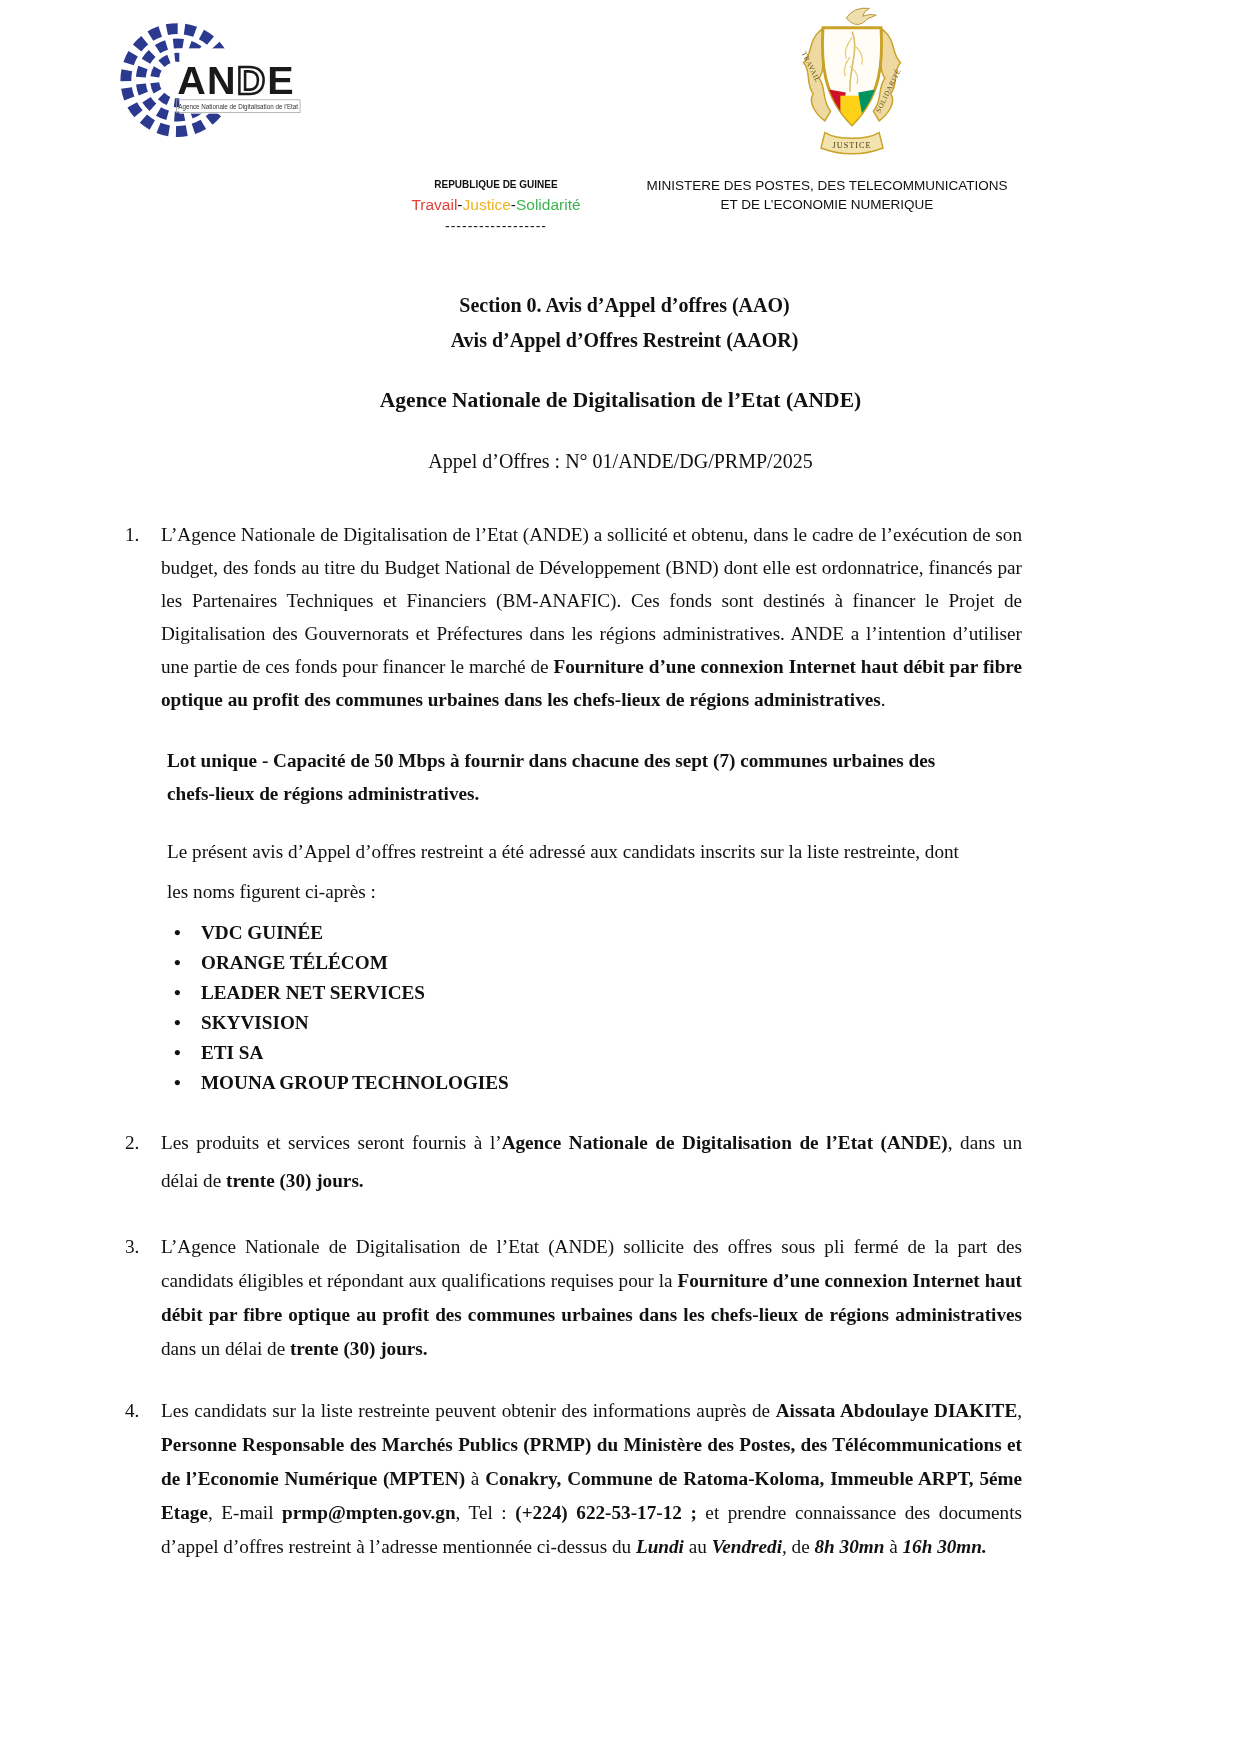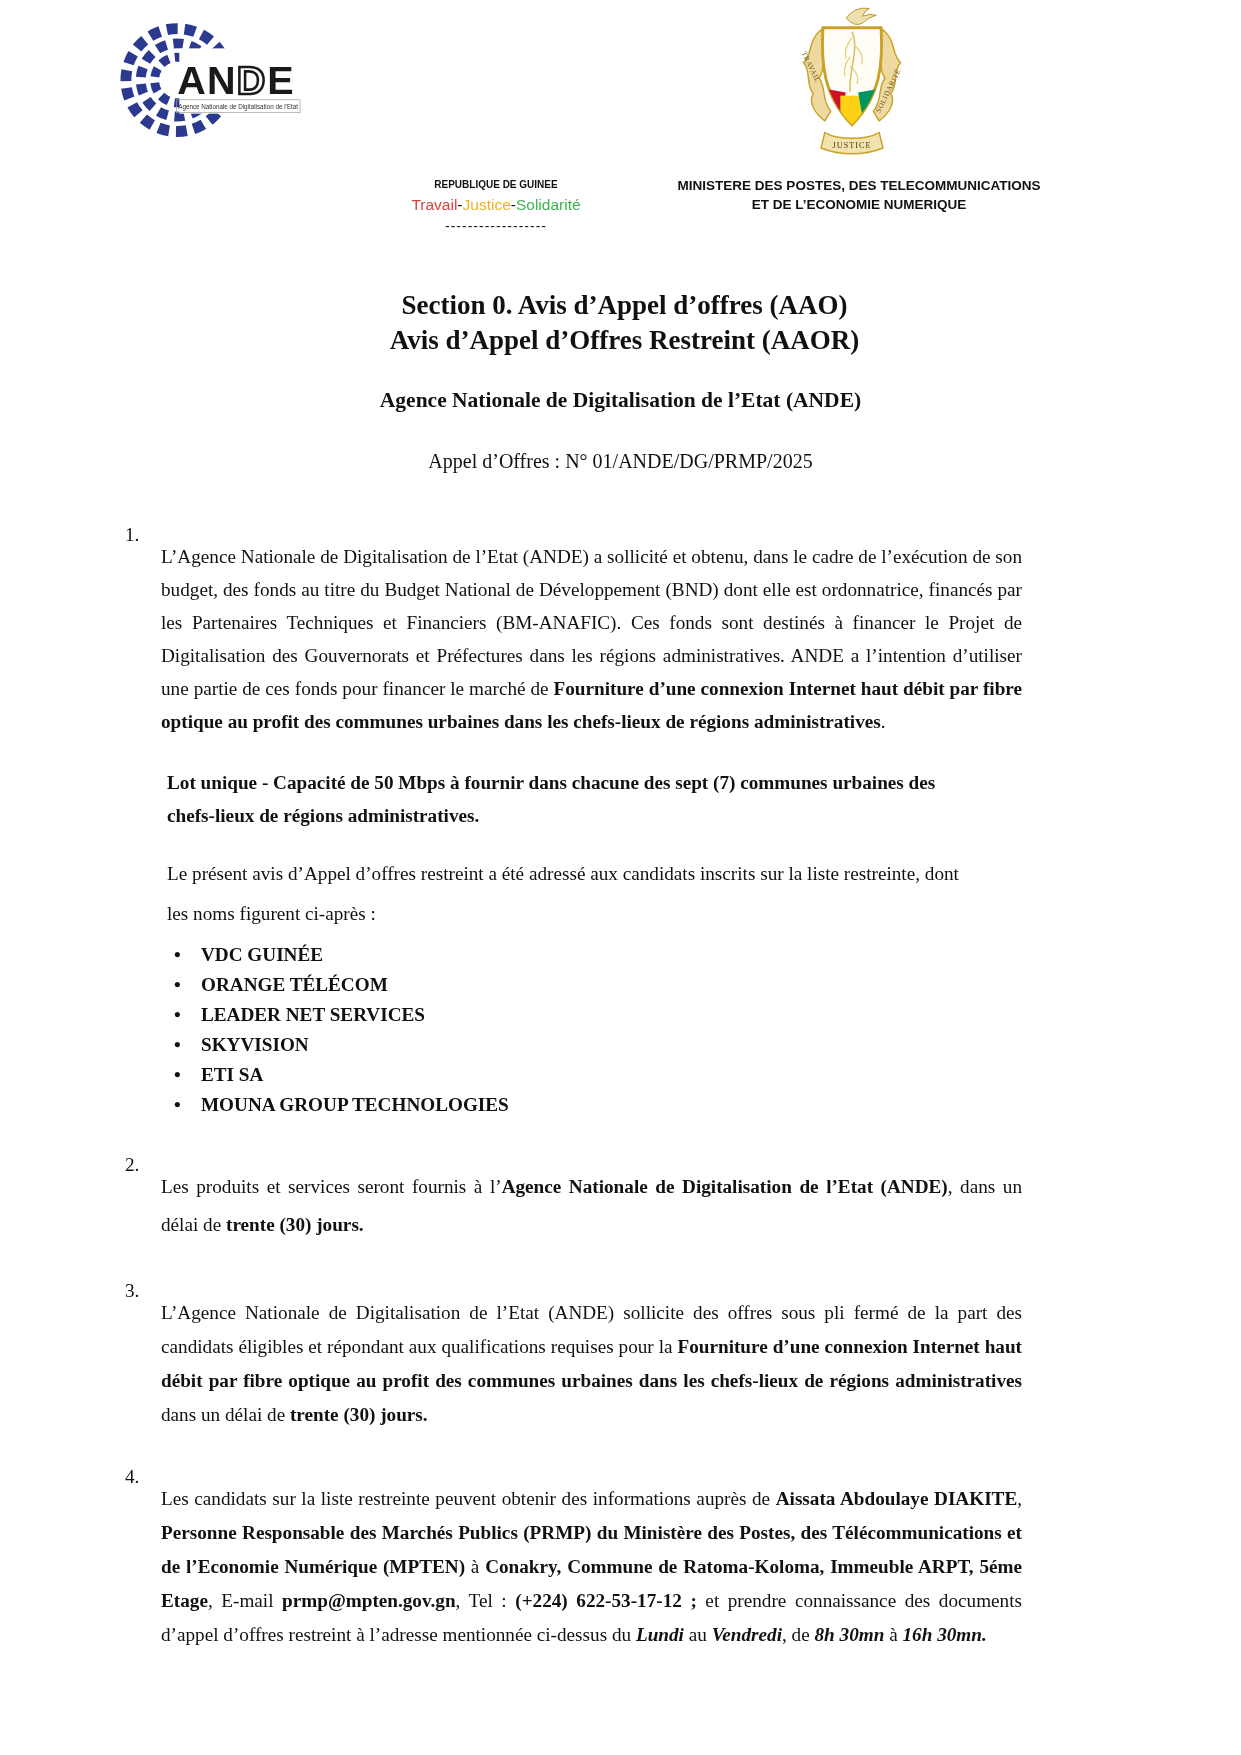--- a/index.html
+++ b/index.html
@@ -5,35 +5,35 @@
   html,body{margin:0;padding:0;background:#ffffff;}
   .page{position:relative;width:1241px;height:1755px;background:#ffffff;overflow:hidden;
         font-family:"Liberation Serif",serif;color:#111;}
   
   .hdr{position:relative;height:288px;}
   .ande-logo{position:absolute;left:116px;top:12px;width:188px;height:140px;}
   .gn-emblem{position:absolute;left:788px;top:2px;width:128px;height:166px;}
   .org{position:absolute;text-align:center;font-family:"Liberation Sans",sans-serif;}
   .org-left{left:100px;top:172px;width:222px;font-weight:bold;font-size:15px;line-height:20px;letter-spacing:.2px;}
   .org-center{left:396px;top:176px;width:200px;}
-  .org-right{left:668px;top:176px;width:382px;font-weight:bold;font-size:13.5px;line-height:19px;}
+  .org-right{left:636px;top:176px;width:382px;font-weight:normal;font-size:13.5px;line-height:19px;}
   .republic{font-weight:bold;font-size:10px;line-height:18px;}
   .motto{font-size:15.5px;line-height:21px;}
   .divider{font-size:14px;line-height:18px;letter-spacing:1px;color:#222;margin-top:2px;
            font-family:"Liberation Sans",sans-serif;}
   
   .titles{text-align:center;}
-  .t1,.t2{font-weight:bold;font-size:27px;line-height:35px;margin-left:8px;}
+  .t1,.t2{font-weight:bold;font-size:20px;line-height:35px;margin-left:8px;}
   .agency{margin-top:26px;font-weight:bold;font-size:21.5px;line-height:32px;}
   .ref{margin-top:30px;font-size:20px;line-height:30px;}
   
   .doc-body{margin:42px 0 0 125px;width:897px;font-size:19.2px;}
   .nitem{display:grid;grid-template-columns:36px 1fr;}
   .num{line-height:33px;}
-  .ntext{text-align:justify;line-height:33px;margin-top:22px;}
+  .ntext{text-align:justify;line-height:33px;}
   .item2{margin-top:26px;} .item2 .ntext,.item2 .num{line-height:38px;}
   .item3{margin-top:30px;} .item3 .ntext,.item3 .num{line-height:34px;}
   .item4{margin-top:28px;} .item4 .ntext,.item4 .num{line-height:34px;}
   .lot{margin:28px 0 0 6px;padding-right:52px;line-height:33px;}
   .intro{margin:22px 0 0 6px;padding-right:52px;line-height:40px;}
   ul.cands{list-style:none;margin:6px 0 0 0;padding:0;}
   ul.cands li{position:relative;padding-left:40px;font-weight:bold;line-height:30px;}
   ul.cands li::before{content:"\2022";position:absolute;left:13px;top:0;font-weight:bold;}
 </style>
 </head>

